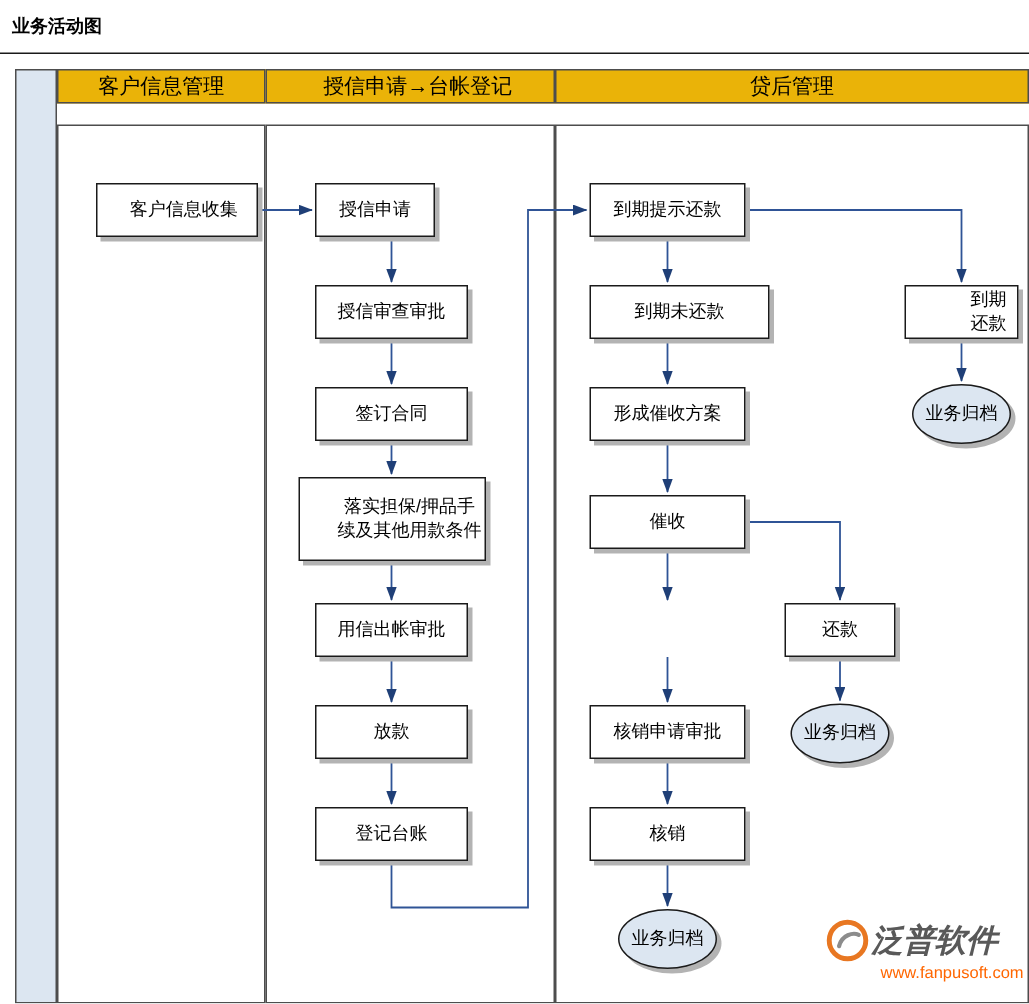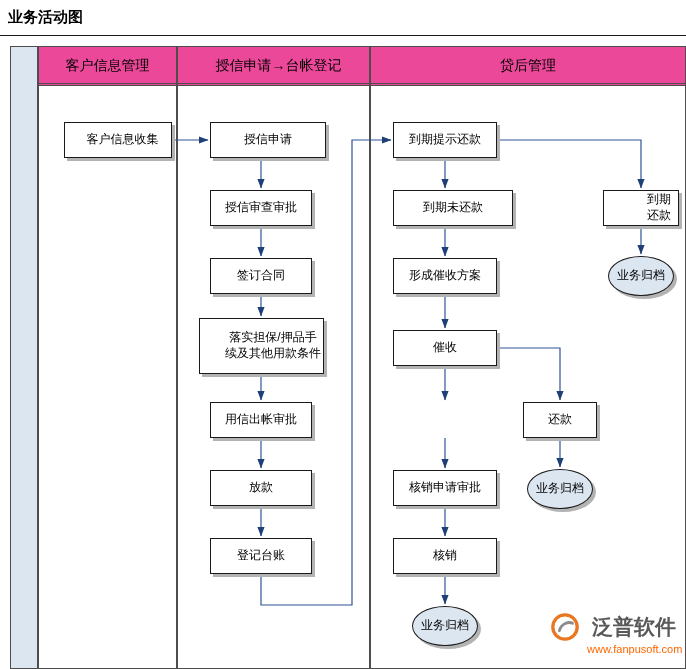--- a/index.html
+++ b/index.html
@@ -3,44 +3,44 @@
 <meta charset="utf-8">
 <style>
   html,body{margin:0;padding:0;background:#fff;}
   .stage{
     position:relative;width:686px;height:669px;background:#fff;overflow:hidden;
     font-family:"Liberation Sans","DejaVu Sans",sans-serif;color:#000;
   }
   .titlebar{
     position:absolute;left:0;top:0;width:686px;height:36px;box-sizing:border-box;
     border-bottom:1px solid #1a1a1a;display:flex;align-items:center;padding-left:8px;
-    font-size:15px;font-weight:bold;background:#fff;
+    font-size:12px;font-weight:bold;background:#fff;
   }
   .strip{
     position:absolute;left:10px;top:46px;width:28px;height:623px;box-sizing:border-box;
     background:#dce6f1;border:1px solid #4d4d4d;
   }
   .lane-head{
-    position:absolute;top:46px;height:40px;box-sizing:border-box;background:#ec4899;
+    position:absolute;top:46px;height:23px;box-sizing:border-box;background:#eab308;
     border:1px solid #4d4d4d;display:flex;align-items:center;justify-content:center;
     font-size:14px;
   }
   .lane-body{
     position:absolute;top:83px;height:586px;box-sizing:border-box;
     border:1px solid #4d4d4d;background:transparent;
   }
   .node{
     position:absolute;box-sizing:border-box;background:#fff;border:1px solid #1a1a1a;
     box-shadow:3px 3px 0 #b3b3b3;display:flex;align-items:center;justify-content:center;
     text-align:center;font-size:12px;line-height:1.3;padding:2px;
   }
   .ellipse{border-radius:50%;background:#dce6f1;}
   .flow-svg{position:absolute;left:0;top:0;pointer-events:none;}
   .wm{position:absolute;left:550px;top:612px;width:134px;}
-  .wm-row{display:flex;align-items:center;gap:12px;}
+  .wm-row{display:flex;align-items:center;gap:1px;font-style:italic;}
   .wm-brand{font-size:21px;font-weight:bold;color:#595959;white-space:nowrap;}
   .wm-url{font-size:11px;color:#ff6600;margin-left:37px;margin-top:1px;white-space:nowrap;}
 </style>
 </head>
 <body>
 
 <div class="stage">
 
   <div class="titlebar">业务活动图</div>
 
@@ -76,21 +76,21 @@
       <polyline points="445,574 445,604" marker-end="url(#arr)"></polyline>
       <polyline points="497,140 641,140 641,188" marker-end="url(#arr)"></polyline>
       <polyline points="641,226 641,254" marker-end="url(#arr)"></polyline>
       <polyline points="497,348 560,348 560,400" marker-end="url(#arr)"></polyline>
       <polyline points="560,438 560,467" marker-end="url(#arr)"></polyline>
     </g>
   </svg>
 
   <div class="node" style="left:64px;top:122px;width:108px;height:36px;padding-left:11px;">客户信息收集</div>
 
-  <div class="node" style="left:210px;top:122px;width:116px;height:36px;">授信申请</div>
+  <div class="node" style="left:210px;top:122px;width:80px;height:36px;">授信申请</div>
   <div class="node" style="left:210px;top:190px;width:102px;height:36px;">授信审查审批</div>
   <div class="node" style="left:210px;top:258px;width:102px;height:36px;">签订合同</div>
   <div class="node" style="left:199px;top:318px;width:125px;height:56px;padding-left:25px;">落实担保/押品手续及其他用款条件</div>
   <div class="node" style="left:210px;top:402px;width:102px;height:36px;">用信出帐审批</div>
   <div class="node" style="left:210px;top:470px;width:102px;height:36px;">放款</div>
   <div class="node" style="left:210px;top:538px;width:102px;height:36px;">登记台账</div>
 
   <div class="node" style="left:393px;top:122px;width:104px;height:36px;">到期提示还款</div>
   <div class="node" style="left:393px;top:190px;width:120px;height:36px;">到期未还款</div>
   <div class="node" style="left:393px;top:258px;width:104px;height:36px;">形成催收方案</div>

